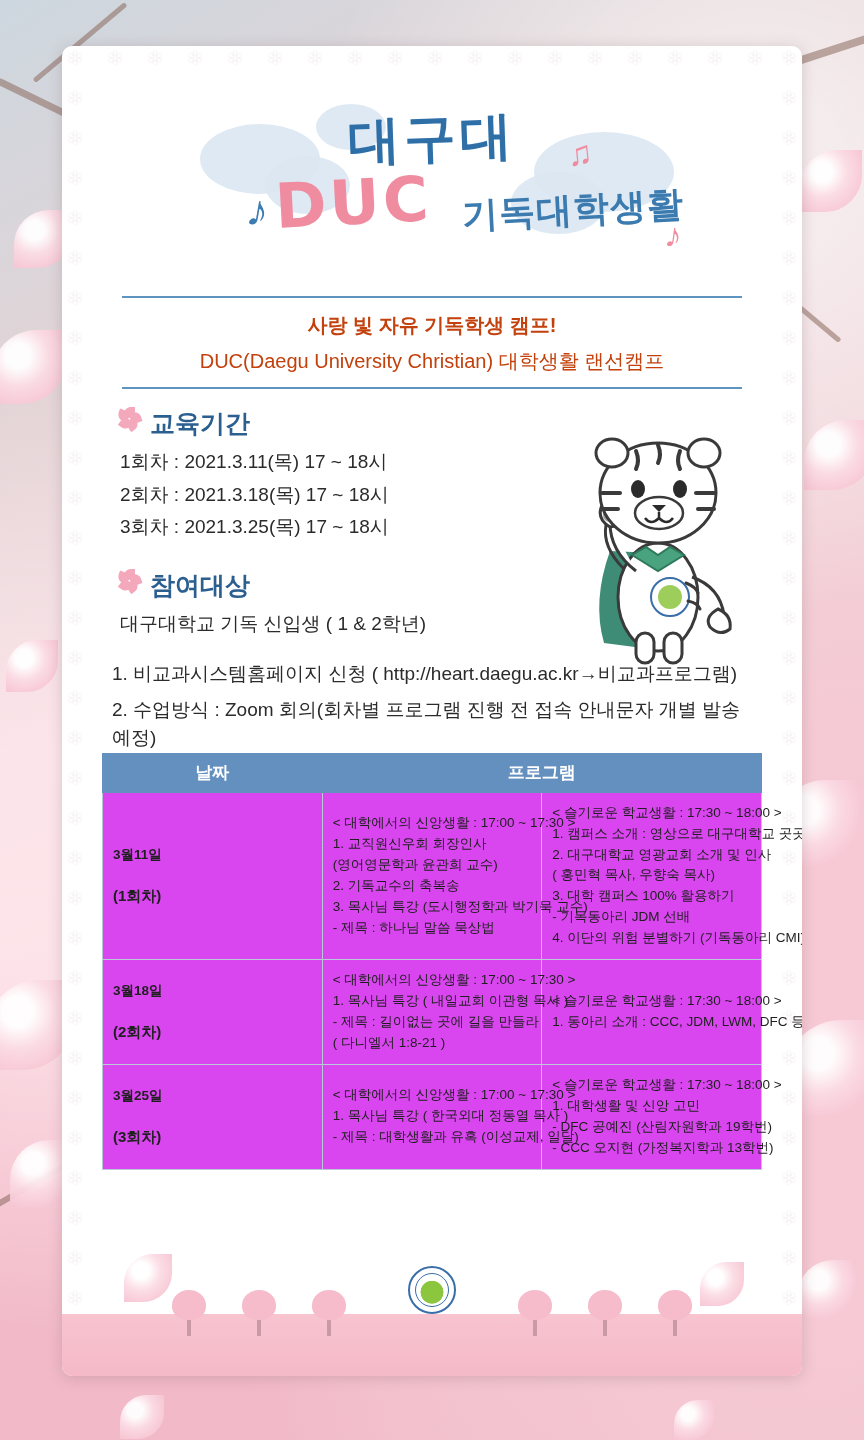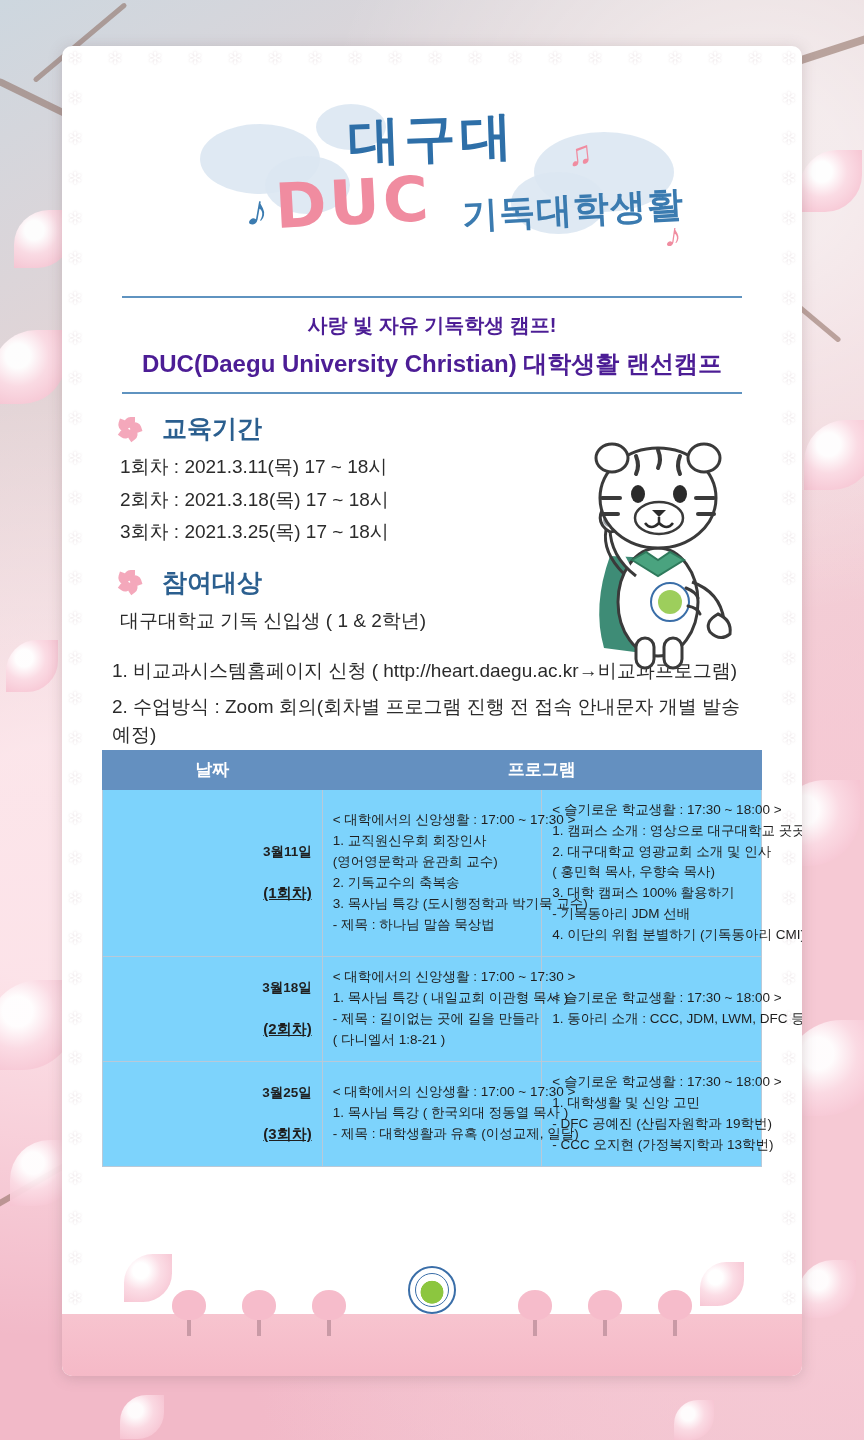--- a/index.html
+++ b/index.html
@@ -147,44 +147,44 @@
 
   
   .rule {
     height: 2px;
     background: #5f93c0;
     margin: 0 42px;
   }
   .subtitle-wrap {
     padding: 14px 0 12px;
     text-align: center;
-    color: #4c1d95;
+    color: #c2410c;
   }
   .subtitle-1 {
     font-size: 20px;
     font-weight: bold;
     margin-bottom: 9px;
   }
   .subtitle-2 {
-    font-size: 24px;
-    font-weight: bold;
+    font-size: 20px;
+    font-weight: normal;
   }
 
   
   .info {
     position: relative;
     margin: 18px 0 0 0;
     padding: 0 26px;
     min-height: 300px;
   }
   .sec-head {
     display: flex;
-    align-items: center;
-    gap: 20px;
-    margin: 4px 0 8px 12px;
+    align-items: flex-start;
+    gap: 8px;
+    margin: 12px 0 8px 12px;
   }
   .blossom {
     width: 24px;
     height: 24px;
     position: relative;
     flex: 0 0 auto;
   }
   .blossom i {
     position: absolute;
     width: 11px; height: 11px;
@@ -236,47 +236,47 @@
     font-weight: bold;
     border-radius: 6px;
     padding: 9px 0 10px;
   }
 
   
   table.schedule {
     width: 660px;
     margin: 0 auto;
     border-collapse: collapse;
-    background: #7dd3fc;
+    background: #d946ef;
     table-layout: fixed;
   }
   table.schedule th {
     background: #6490c0;
     color: #ffffff;
     font-size: 17px;
     font-weight: bold;
     padding: 7px 0 8px;
     border: 1px solid #6490c0;
   }
   table.schedule td {
     border: 1px solid #b9c9d8;
     vertical-align: middle;
     font-size: 13.5px;
     color: #1f1f1f;
     line-height: 1.55;
     padding: 10px 10px;
   }
   td.date-cell {
-    text-align: right;
+    text-align: left;
     font-weight: bold;
     font-size: 17px;
     width: 92px;
     color: #1f1f1f;
   }
-  td.date-cell .rd { display: block; font-size: 15px; margin-top: 18px; text-decoration: underline; }
+  td.date-cell .rd { display: block; font-size: 15px; margin-top: 18px; }
   .col-a { width: 290px; }
   .cell-lines div { white-space: nowrap; }
 
   
   .footer {
     position: absolute;
     left: 0; right: 0; bottom: 0;
     height: 150px;
   }
   .ground {

